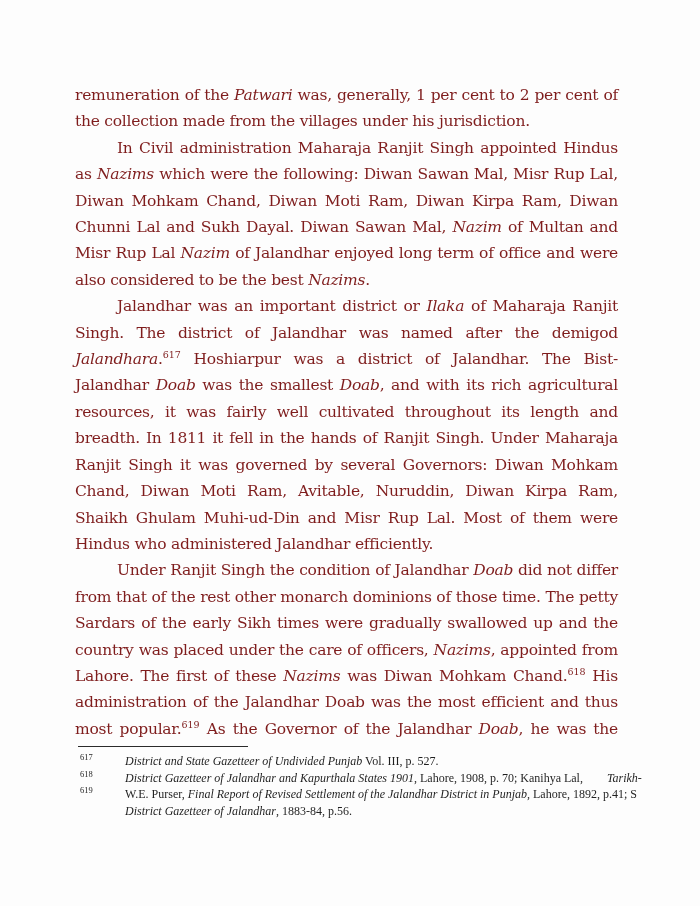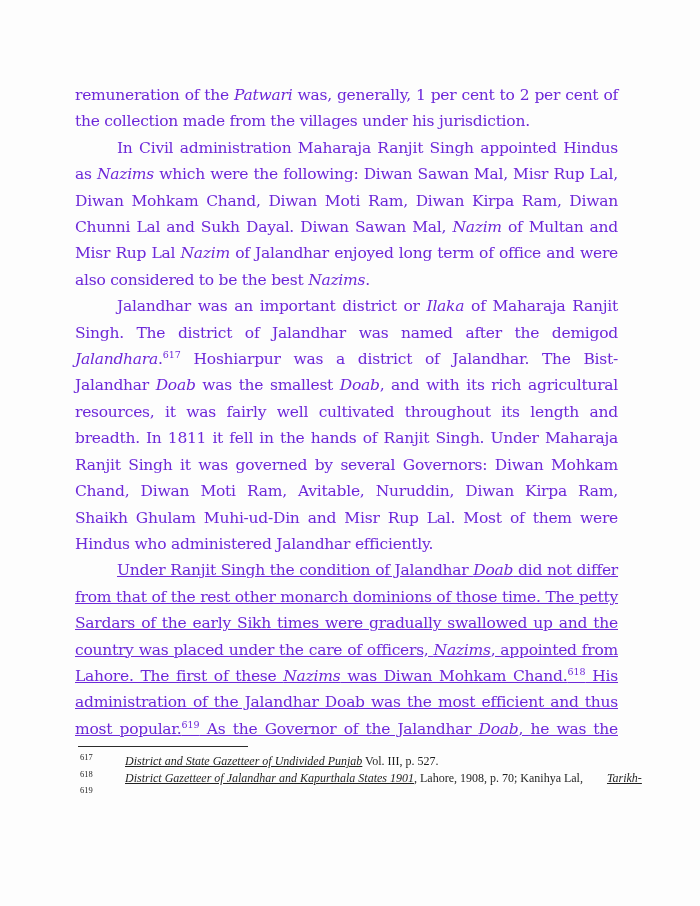--- a/index.html
+++ b/index.html
@@ -19,26 +19,26 @@
   .body-text {
     position: absolute;
     left: 75px;
     top: 82px;
     width: 543px;
     font-family: "DejaVu Serif", serif;
     font-size: 15.5px;
     letter-spacing: -0.25px;
     line-height: 26.4px;
     text-align: justify;
-    color: #6d28d9;
+    color: #7f1d1d;
   }
   .body-text p { margin: 0; padding: 0; }
   .body-text p.indent { text-indent: 42px; }
   
-  .body-text p:last-child { text-align-last: justify; text-decoration: underline; }
+  .body-text p:last-child { text-align-last: justify; }
   .body-text i { font-style: italic; }
   sup.ref {
     font-size: 9.5px;
     line-height: 0;
     vertical-align: 6px;
     letter-spacing: 0;
   }
 
   
   .fn-sep {
@@ -62,21 +62,21 @@
   .footnote { position: relative; }
   .fn-num {
     position: absolute;
     left: 0;
     top: -1px;
     font-size: 8.5px;
     line-height: 10px;
   }
   .fn-line { white-space: nowrap; }
   .fn-line.indent { padding-left: 45px; }
-  .footnotes i { font-style: italic; text-decoration: underline; }
+  .footnotes i { font-style: italic; }
   .gap1 { display: inline-block; width: 24px; }
   .gap2 { display: inline-block; width: 20px; }
 </style>
 </head>
 <body>
 
 <div class="page">
   <main class="body-text" id="bodyText">
       <p><span>remuneration of the </span><i>Patwari</i><span> was, generally, 1 per cent to 2 per cent of the collection made from the villages under his jurisdiction.</span></p>
       <p class="indent"><span>In Civil administration Maharaja Ranjit Singh appointed Hindus as </span><i>Nazims</i><span> which were the following: Diwan Sawan Mal, Misr Rup Lal, Diwan Mohkam Chand, Diwan Moti Ram, Diwan Kirpa Ram, Diwan Chunni Lal and Sukh Dayal. Diwan Sawan Mal, </span><i>Nazim</i><span> of Multan and Misr Rup Lal </span><i>Nazim</i><span> of Jalandhar enjoyed long term of office and were also considered to be the best </span><i>Nazims</i><span>.</span></p>
@@ -88,15 +88,17 @@
       <div class="footnote">
         <sup class="fn-num">617</sup>
         <div class="fn-line indent"><i>District and State Gazetteer of Undivided Punjab</i><span> Vol. III, p. 527.</span></div>
       </div>
       <div class="footnote">
         <sup class="fn-num">618</sup>
         <div class="fn-line indent"><i>District Gazetteer of Jalandhar and Kapurthala States 1901</i><span>, Lahore, 1908, p. 70;  Kanihya Lal,</span><span class="gap1"></span><i>Tarikh-</i></div>
       </div>
       <div class="footnote">
         <sup class="fn-num">619</sup>
+        <div class="fn-line indent"><span>W.E. Purser, </span><i>Final Report of Revised Settlement of the Jalandhar District in Punjab,</i><span> Lahore, 1892, p.41; S</span></div>
+        <div class="fn-line indent"><i>District Gazetteer of Jalandhar</i><span>, 1883-84, p.56.</span></div>
       </div>
     </section>
 </div>
 
 </body></html>

